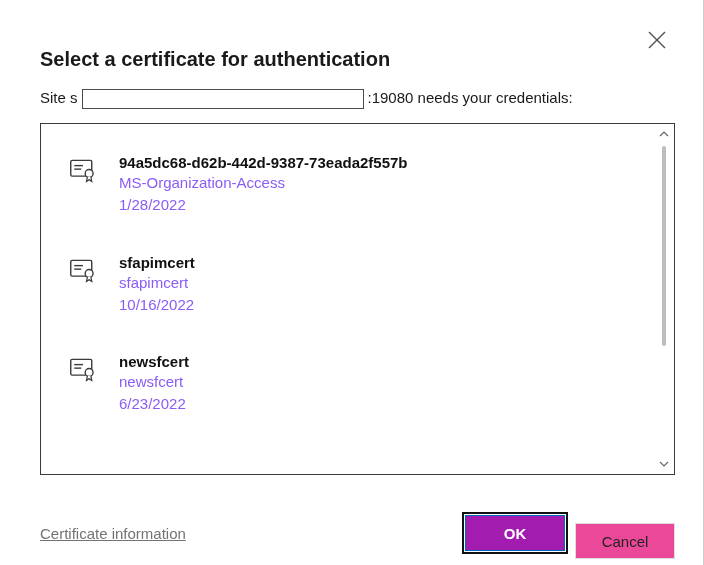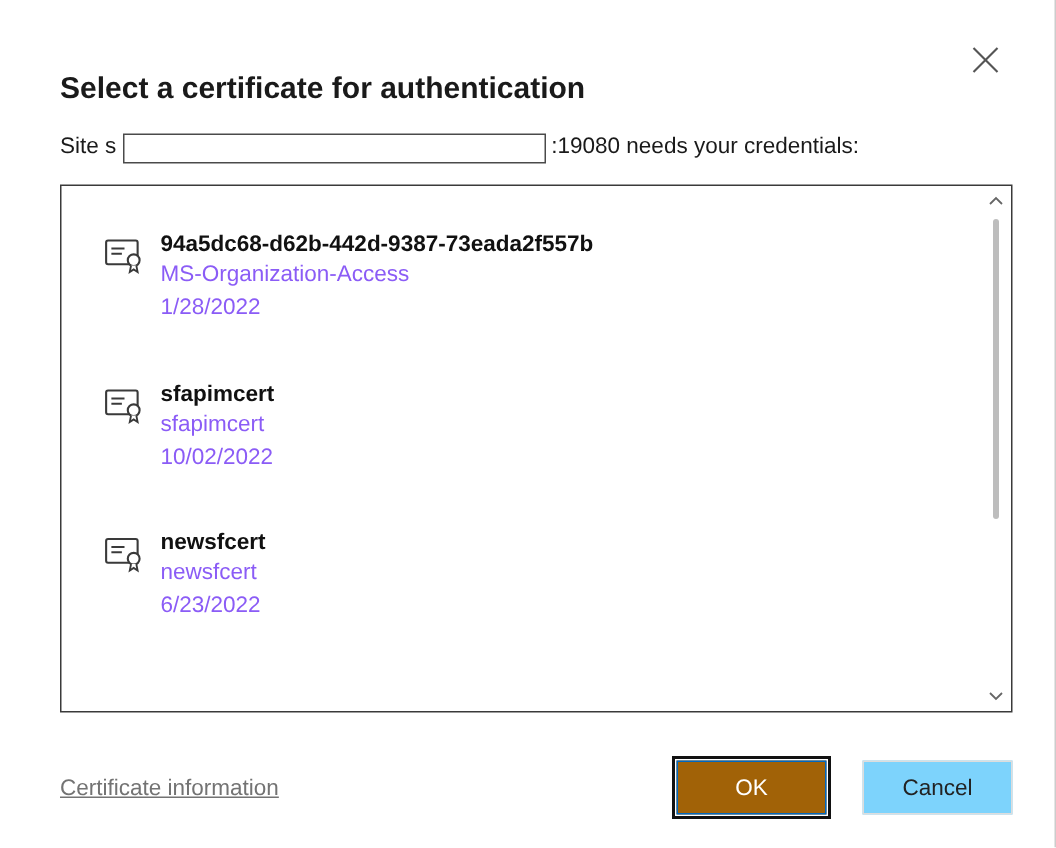--- a/index.html
+++ b/index.html
@@ -52,21 +52,21 @@
     border: 1.5px solid #3a3a3a;
     height: 352px;
   }
   .list-inner {
     height: 100%;
     overflow: hidden;
     padding: 20px 26px 10px 28px;
   }
   .cert-item {
     display: flex;
-    gap: 10px;
+    gap: 22px;
     padding: 10px 0 28px 0;
     cursor: default;
     align-items: flex-start;
   }
   .cert-icon {
     width: 28px; height: 28px;
     color: #3a3a3a;
     flex-shrink: 0;
     margin-top: 2px;
   }
@@ -119,32 +119,33 @@
   .btn {
     width: 100px;
     height: 36px;
     display: flex;
     align-items: center; justify-content: center;
     font-size: 15px;
     cursor: pointer;
     user-select: none;
   }
   .btn-ok {
-    background: #a16207;
+    background: #a21caf;
     color: #fff;
-    font-weight: 400;
+    font-weight: 700;
     outline: 2px solid #111;
     outline-offset: 1px;
     border: 1px solid #0067c0;
-    margin-right: 24px;
+    margin-right: 10px;
   }
   .btn-cancel {
-    background: #7dd3fc;
+    background: #ec4899;
     border: 1px solid #ddd;
     color: #222;
+    margin-top: 16px;
   }
 </style>
 </head>
 <body>
 
 <div class="frame">
 
   <div class="close-btn">
     <svg viewBox="0 0 24 24" width="24" height="24">
       <line x1="4" y1="4" x2="20" y2="20" stroke="currentColor" stroke-width="1.4"></line>
@@ -182,21 +183,21 @@
         <svg class="cert-icon" viewBox="0 0 32 32">
           <rect x="2" y="5" width="24" height="18" rx="1.5" fill="none" stroke="currentColor" stroke-width="1.6"></rect>
           <line x1="6" y1="11" x2="16" y2="11" stroke="currentColor" stroke-width="1.6"></line>
           <line x1="6" y1="15" x2="14" y2="15" stroke="currentColor" stroke-width="1.6"></line>
           <circle cx="23" cy="20" r="4.5" fill="#fff" stroke="currentColor" stroke-width="1.6"></circle>
           <path d="M21 24 L20 29 L23 27 L26 29 L25 24" fill="#fff" stroke="currentColor" stroke-width="1.4"></path>
         </svg>
         <div>
           <div class="cert-name">sfapimcert</div>
           <div class="cert-sub">sfapimcert</div>
-          <div class="cert-sub">10/02/2022</div>
+          <div class="cert-sub">10/16/2022</div>
         </div>
       </div>
 
       <div class="cert-item">
         <svg class="cert-icon" viewBox="0 0 32 32">
           <rect x="2" y="5" width="24" height="18" rx="1.5" fill="none" stroke="currentColor" stroke-width="1.6"></rect>
           <line x1="6" y1="11" x2="16" y2="11" stroke="currentColor" stroke-width="1.6"></line>
           <line x1="6" y1="15" x2="14" y2="15" stroke="currentColor" stroke-width="1.6"></line>
           <circle cx="23" cy="20" r="4.5" fill="#fff" stroke="currentColor" stroke-width="1.6"></circle>
           <path d="M21 24 L20 29 L23 27 L26 29 L25 24" fill="#fff" stroke="currentColor" stroke-width="1.4"></path>

